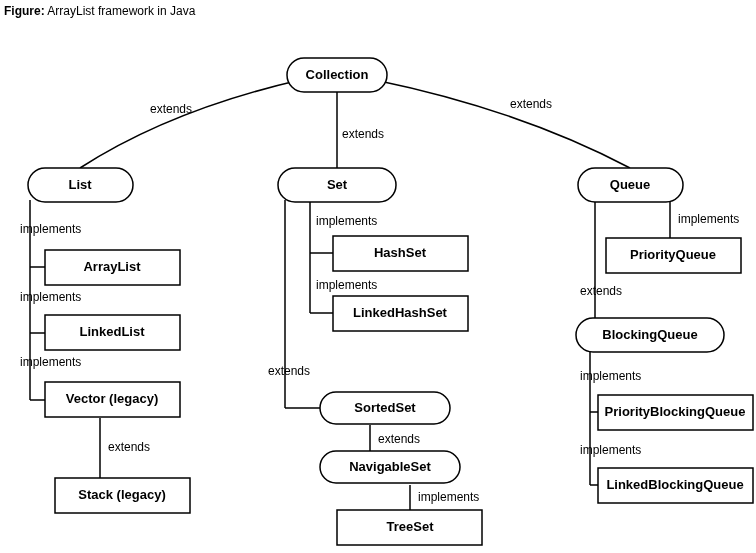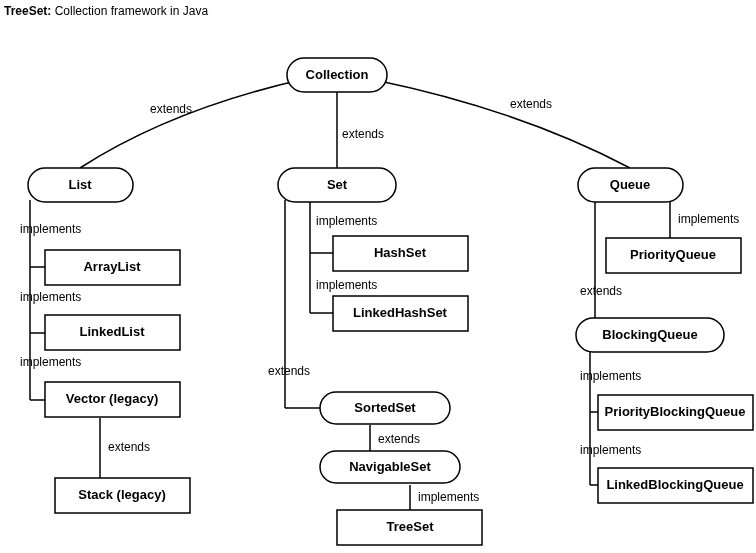--- a/index.html
+++ b/index.html
@@ -38,21 +38,21 @@
       font-size: 12px;
       fill: #000;
       text-anchor: start;
       dominant-baseline: middle;
     }
   </style>
 </head>
 <body>
 
 <div class="caption">
-  <b>TreeSet:</b><span> Collection framework in Java</span>
+  <b>Figure:</b><span> ArrayList framework in Java</span>
 </div>
 
 <svg width="756" height="553">
 
   <path class="edge-line" d="M 300 80 Q 170 110 80 168"></path>
   <text class="edge-label" x="150" y="110">extends</text>
 
   <line class="edge-line" x1="337" y1="90" x2="337" y2="168"></line>
   <text class="edge-label" x="342" y="135">extends</text>
 

